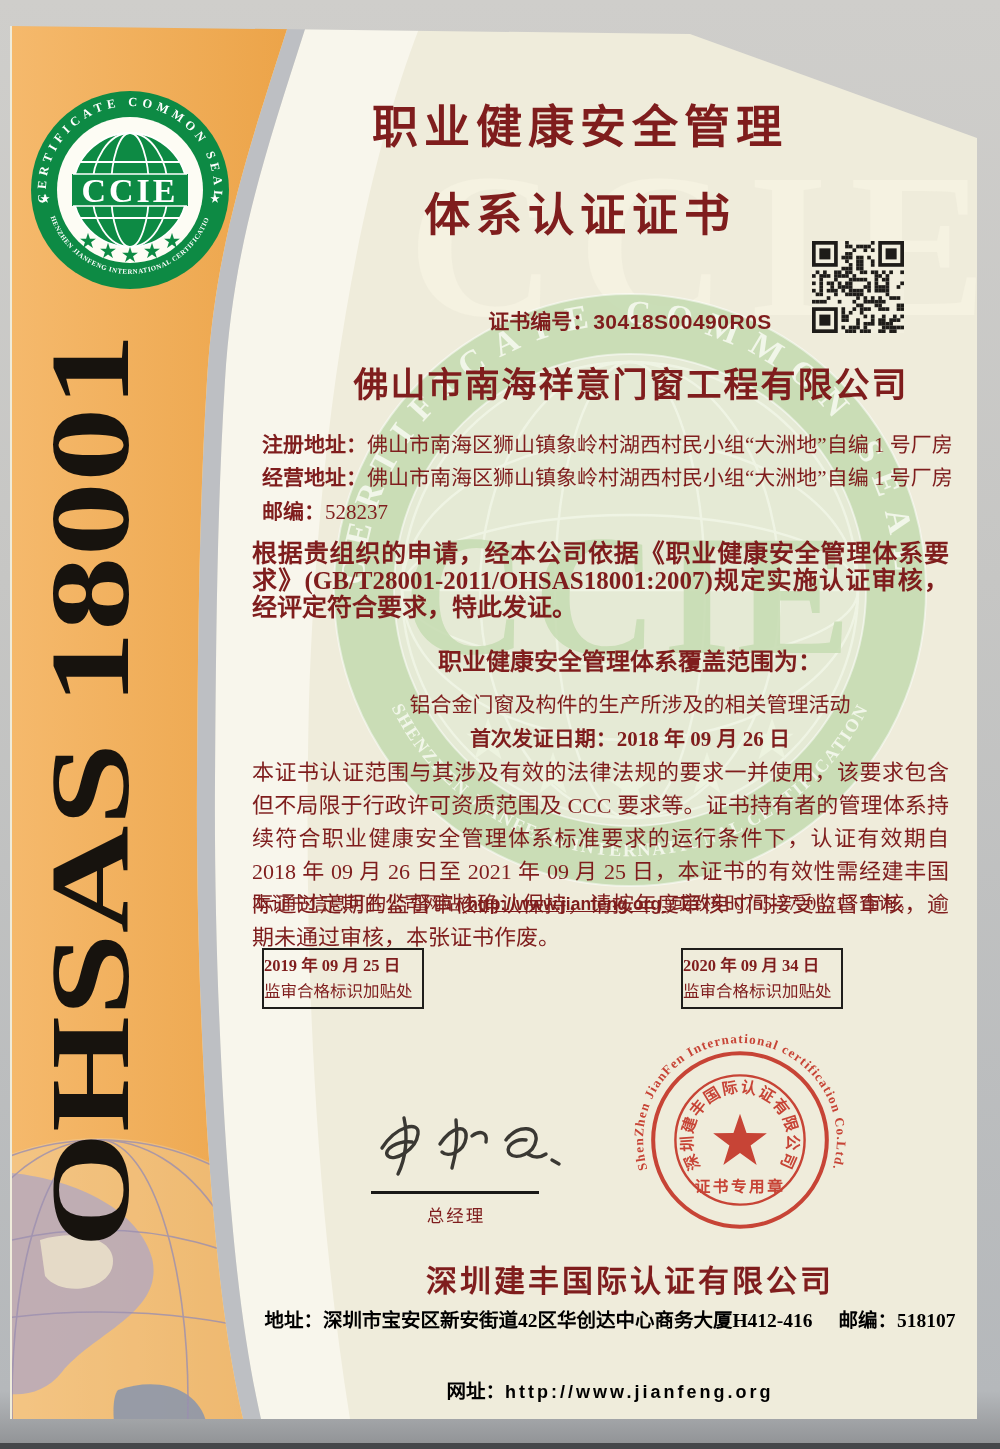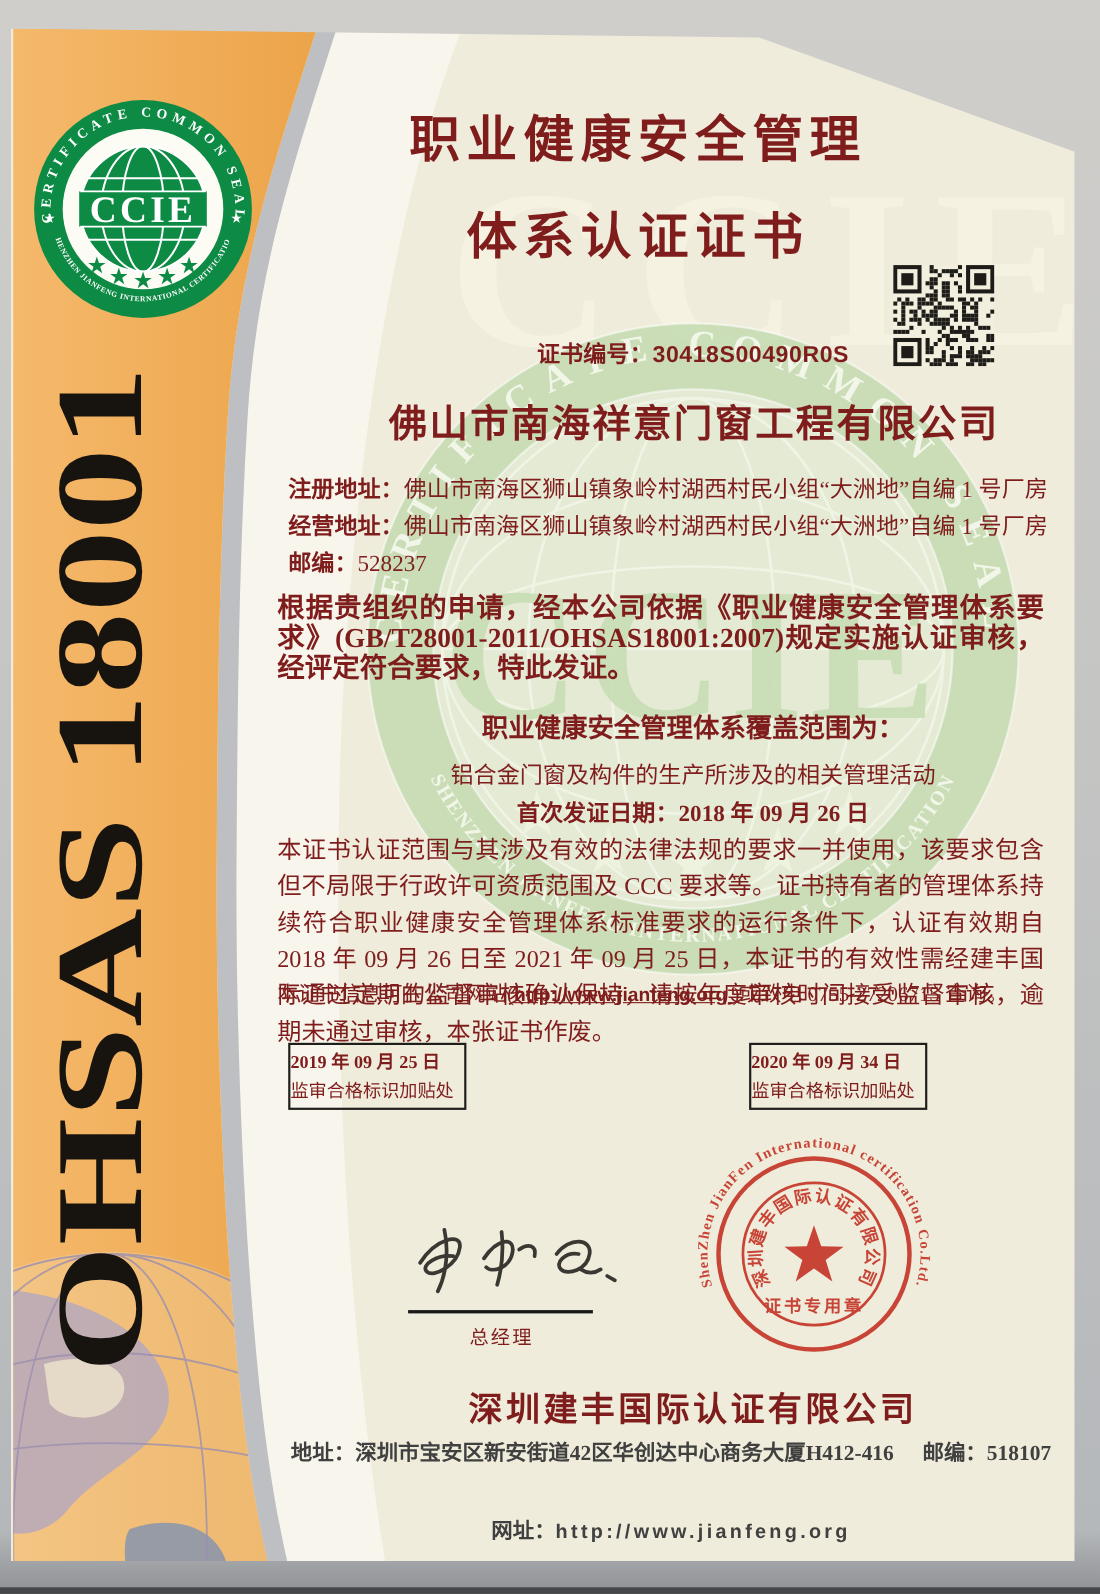--- a/index.html
+++ b/index.html
@@ -26,21 +26,21 @@
   .mid{left:250px;width:760px;}
   .fineprint{left:252px;width:697px;font-size:22px;line-height:33px;text-align:justify;}
   .infoline{left:252px;width:720px;font-size:19px;}
   .url{font-weight:bold;text-decoration:underline;font-family:"Liberation Sans","DejaVu Sans",sans-serif;font-size:17.5px;}
   .auditbox{width:158px;height:54px;border:2px solid #1f1e1b;text-align:left;
             font-size:16.5px;line-height:26px;padding-top:3px;background:transparent;}
   .auditbox .d{font-weight:bold;}
   .sigline{width:168px;height:3px;background:#191917;}
   .sigtitle{width:170px;text-align:center;font-size:17.5px;letter-spacing:2px;}
   .issuer-name{left:230px;width:800px;font-size:31px;font-weight:bold;letter-spacing:3px;}
-  .fline{left:230px;width:760px;font-size:19.5px;font-weight:600;color:#404040;}
+  .fline{left:230px;width:760px;font-size:19.5px;font-weight:600;color:#000000;}
   .fline .sp{display:inline-block;width:26px;}
   .weburl{letter-spacing:3px;font-family:"Liberation Sans","DejaVu Sans",sans-serif;font-weight:bold;font-size:18px;}
   svg text{font-family:"Liberation Serif","DejaVu Serif",serif;}
 </style>
 </head>
 <body>
 
 <div id="page">
   <div id="paper">
 

